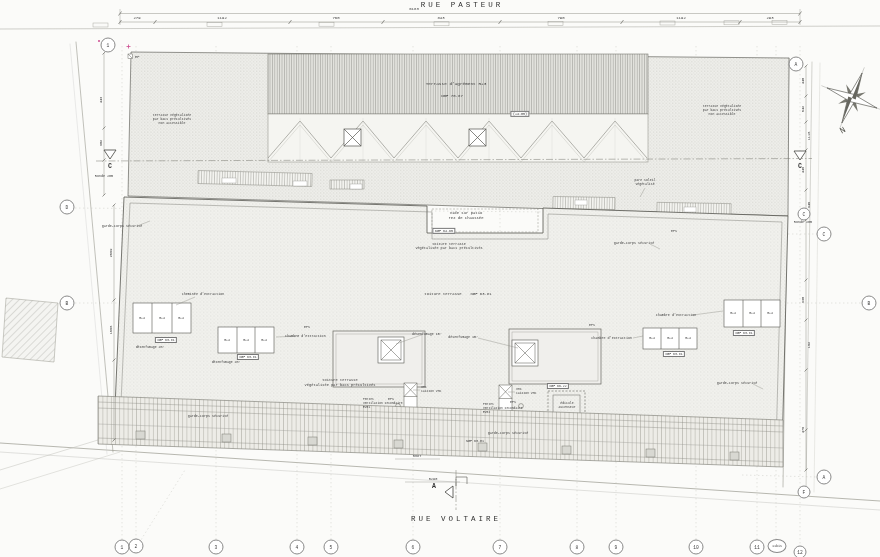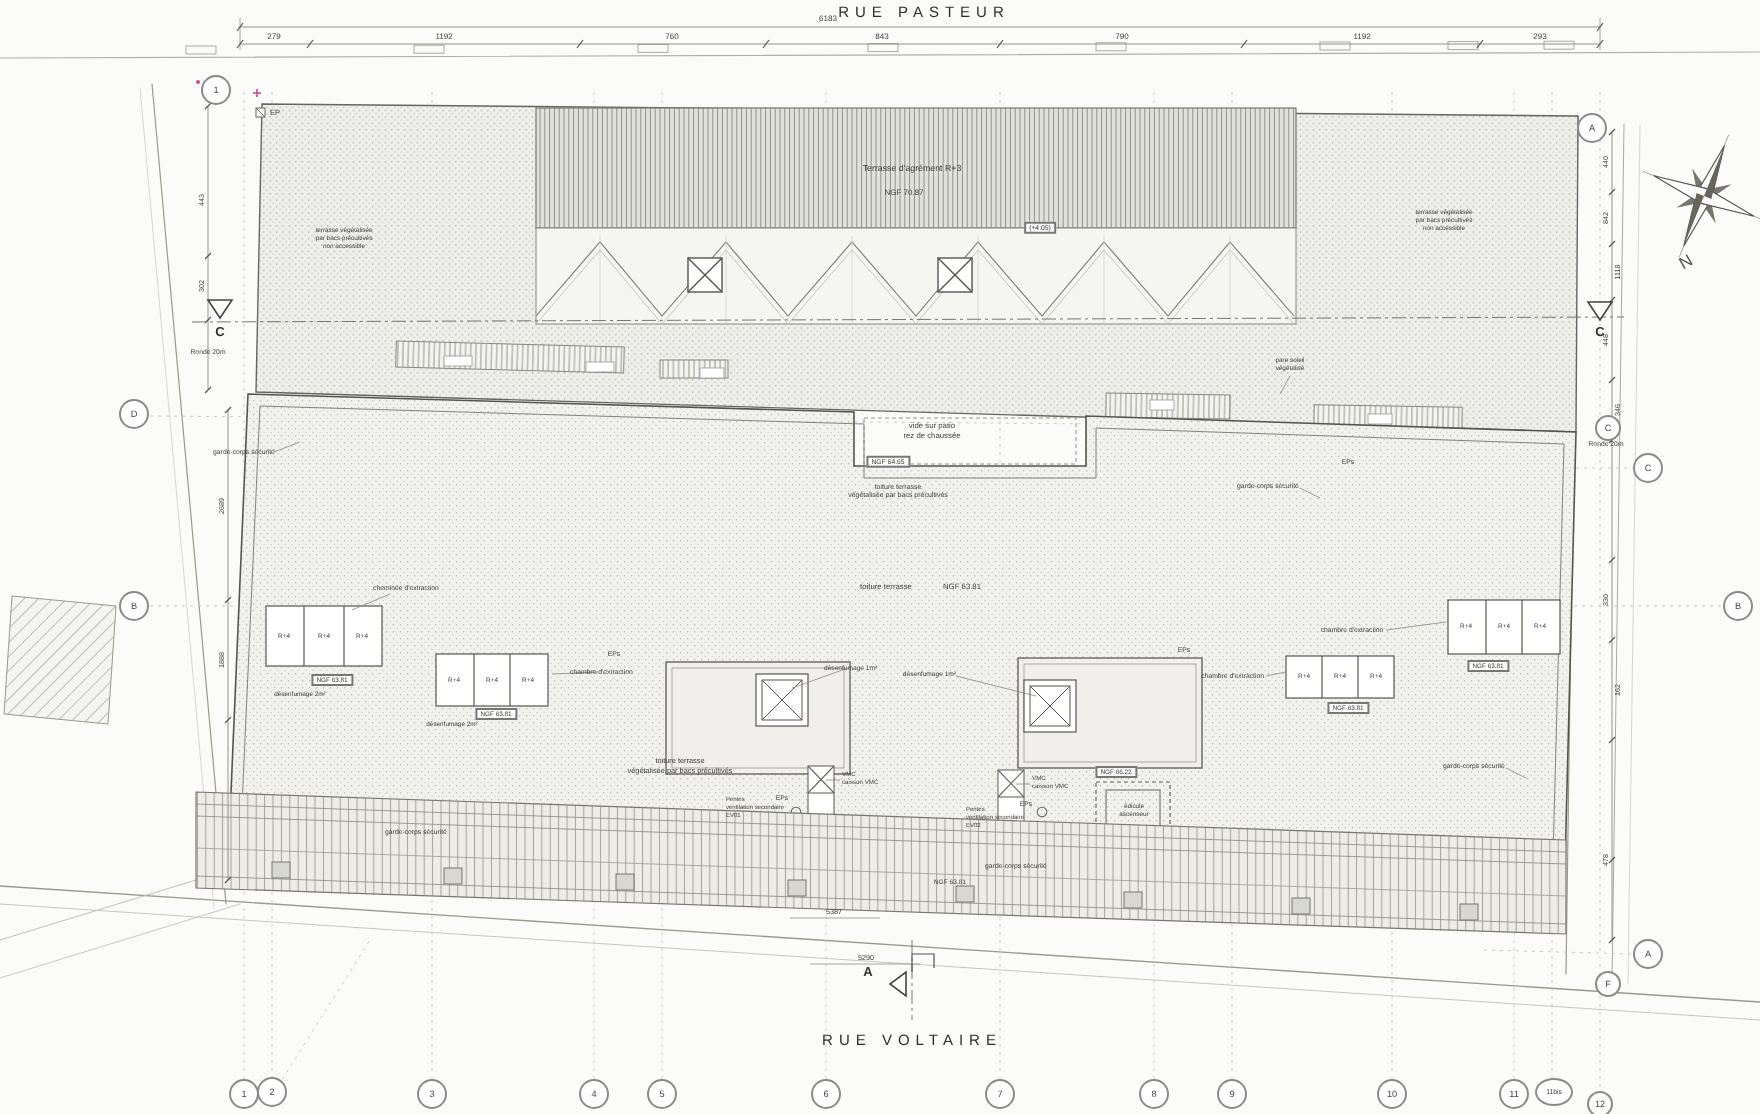--- a/index.html
+++ b/index.html
@@ -1,17 +1,17 @@
 <!DOCTYPE html>
 <html><head>
 <meta charset="utf-8">
 <style>
   html,body{margin:0;padding:0;background:#e8e8e6;}
   #sheet{position:relative;width:880px;height:557px;background:#fbfbf9;overflow:hidden;
-         font-family:Liberation Sans, sans-serif;}
+         font-family:Liberation Mono, monospace;}
   #sheet svg{position:absolute;left:0;top:0;}
   .lbl{position:absolute;color:#3c3c3c;line-height:1.25;white-space:pre-line;
        transform:translate(-50%,-50%);text-align:center;}
   .la{transform:translate(0,-50%);text-align:left;}
   .ra{transform:translate(-100%,-50%);text-align:right;}
   .rot{transform:translate(-50%,-50%) rotate(-90deg);white-space:nowrap;}
   .box{border:0.5px solid #777;background:rgba(255,255,255,.88);padding:0 1.5px;white-space:nowrap;}
   .street{letter-spacing:3px;color:#2e2e2e;}
   .sec{color:#333;font-weight:bold;}
   .bub{position:absolute;width:13px;height:13px;border:0.6px solid #8a8a8a;border-radius:50%;

